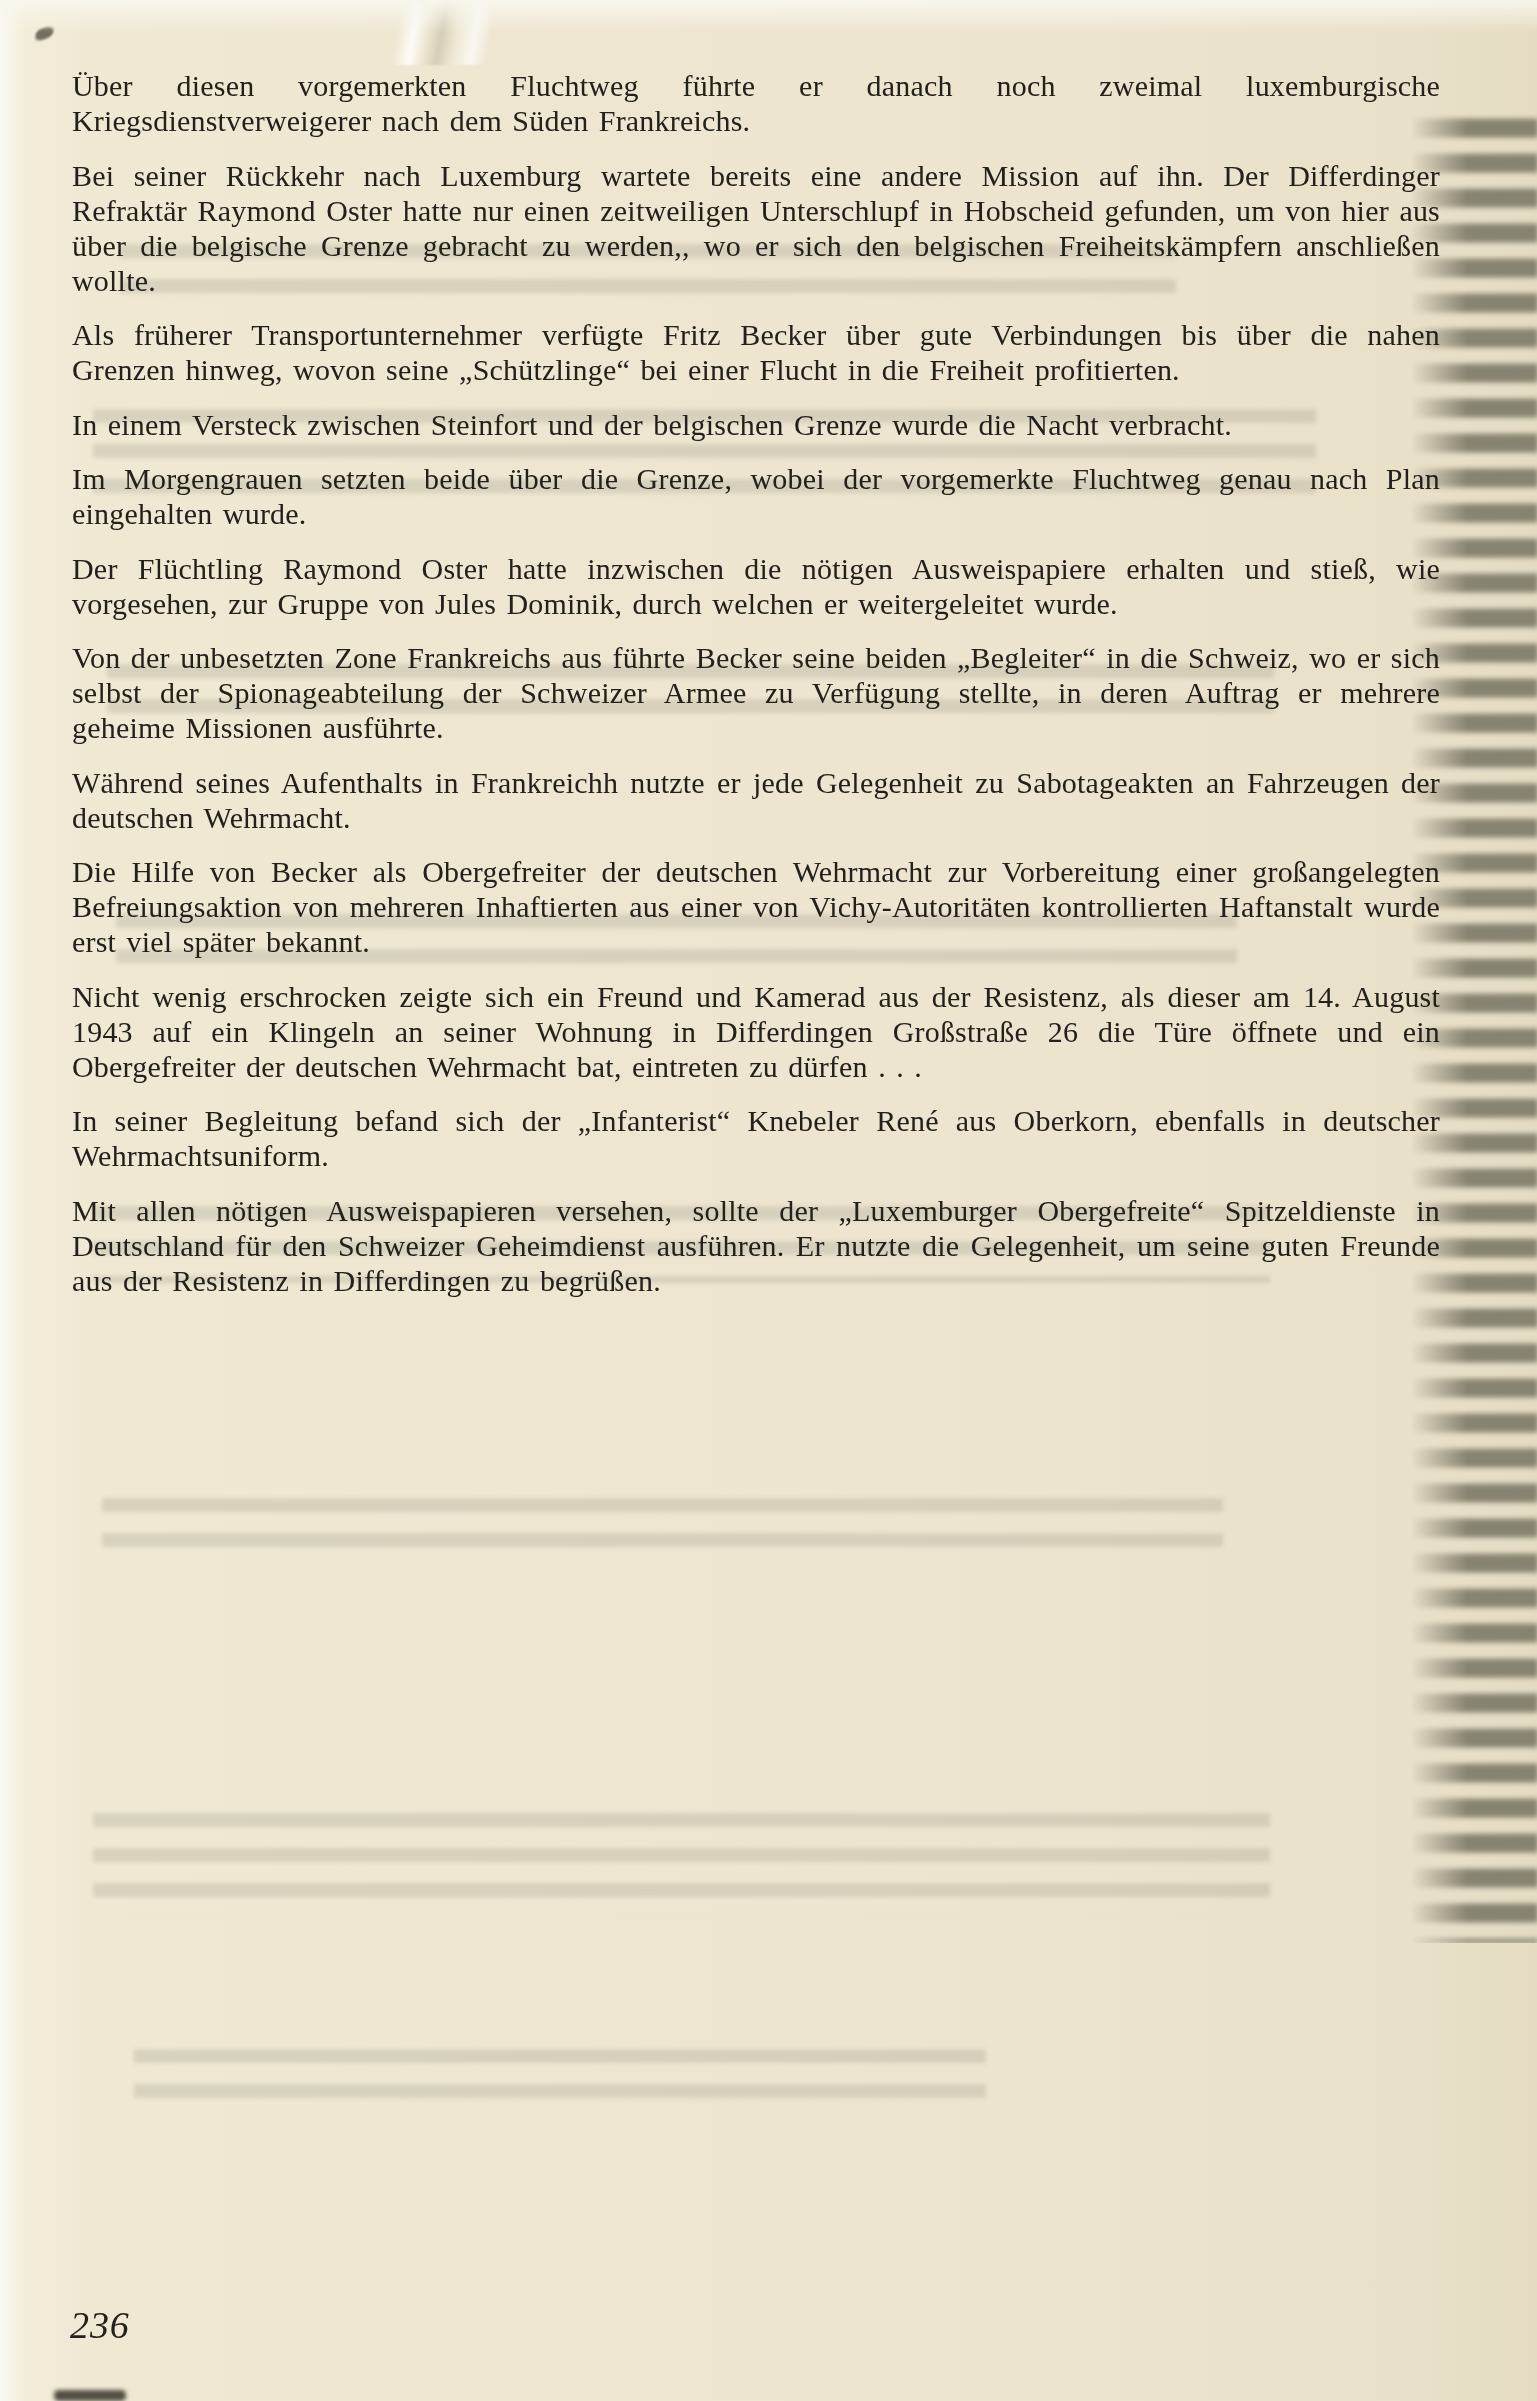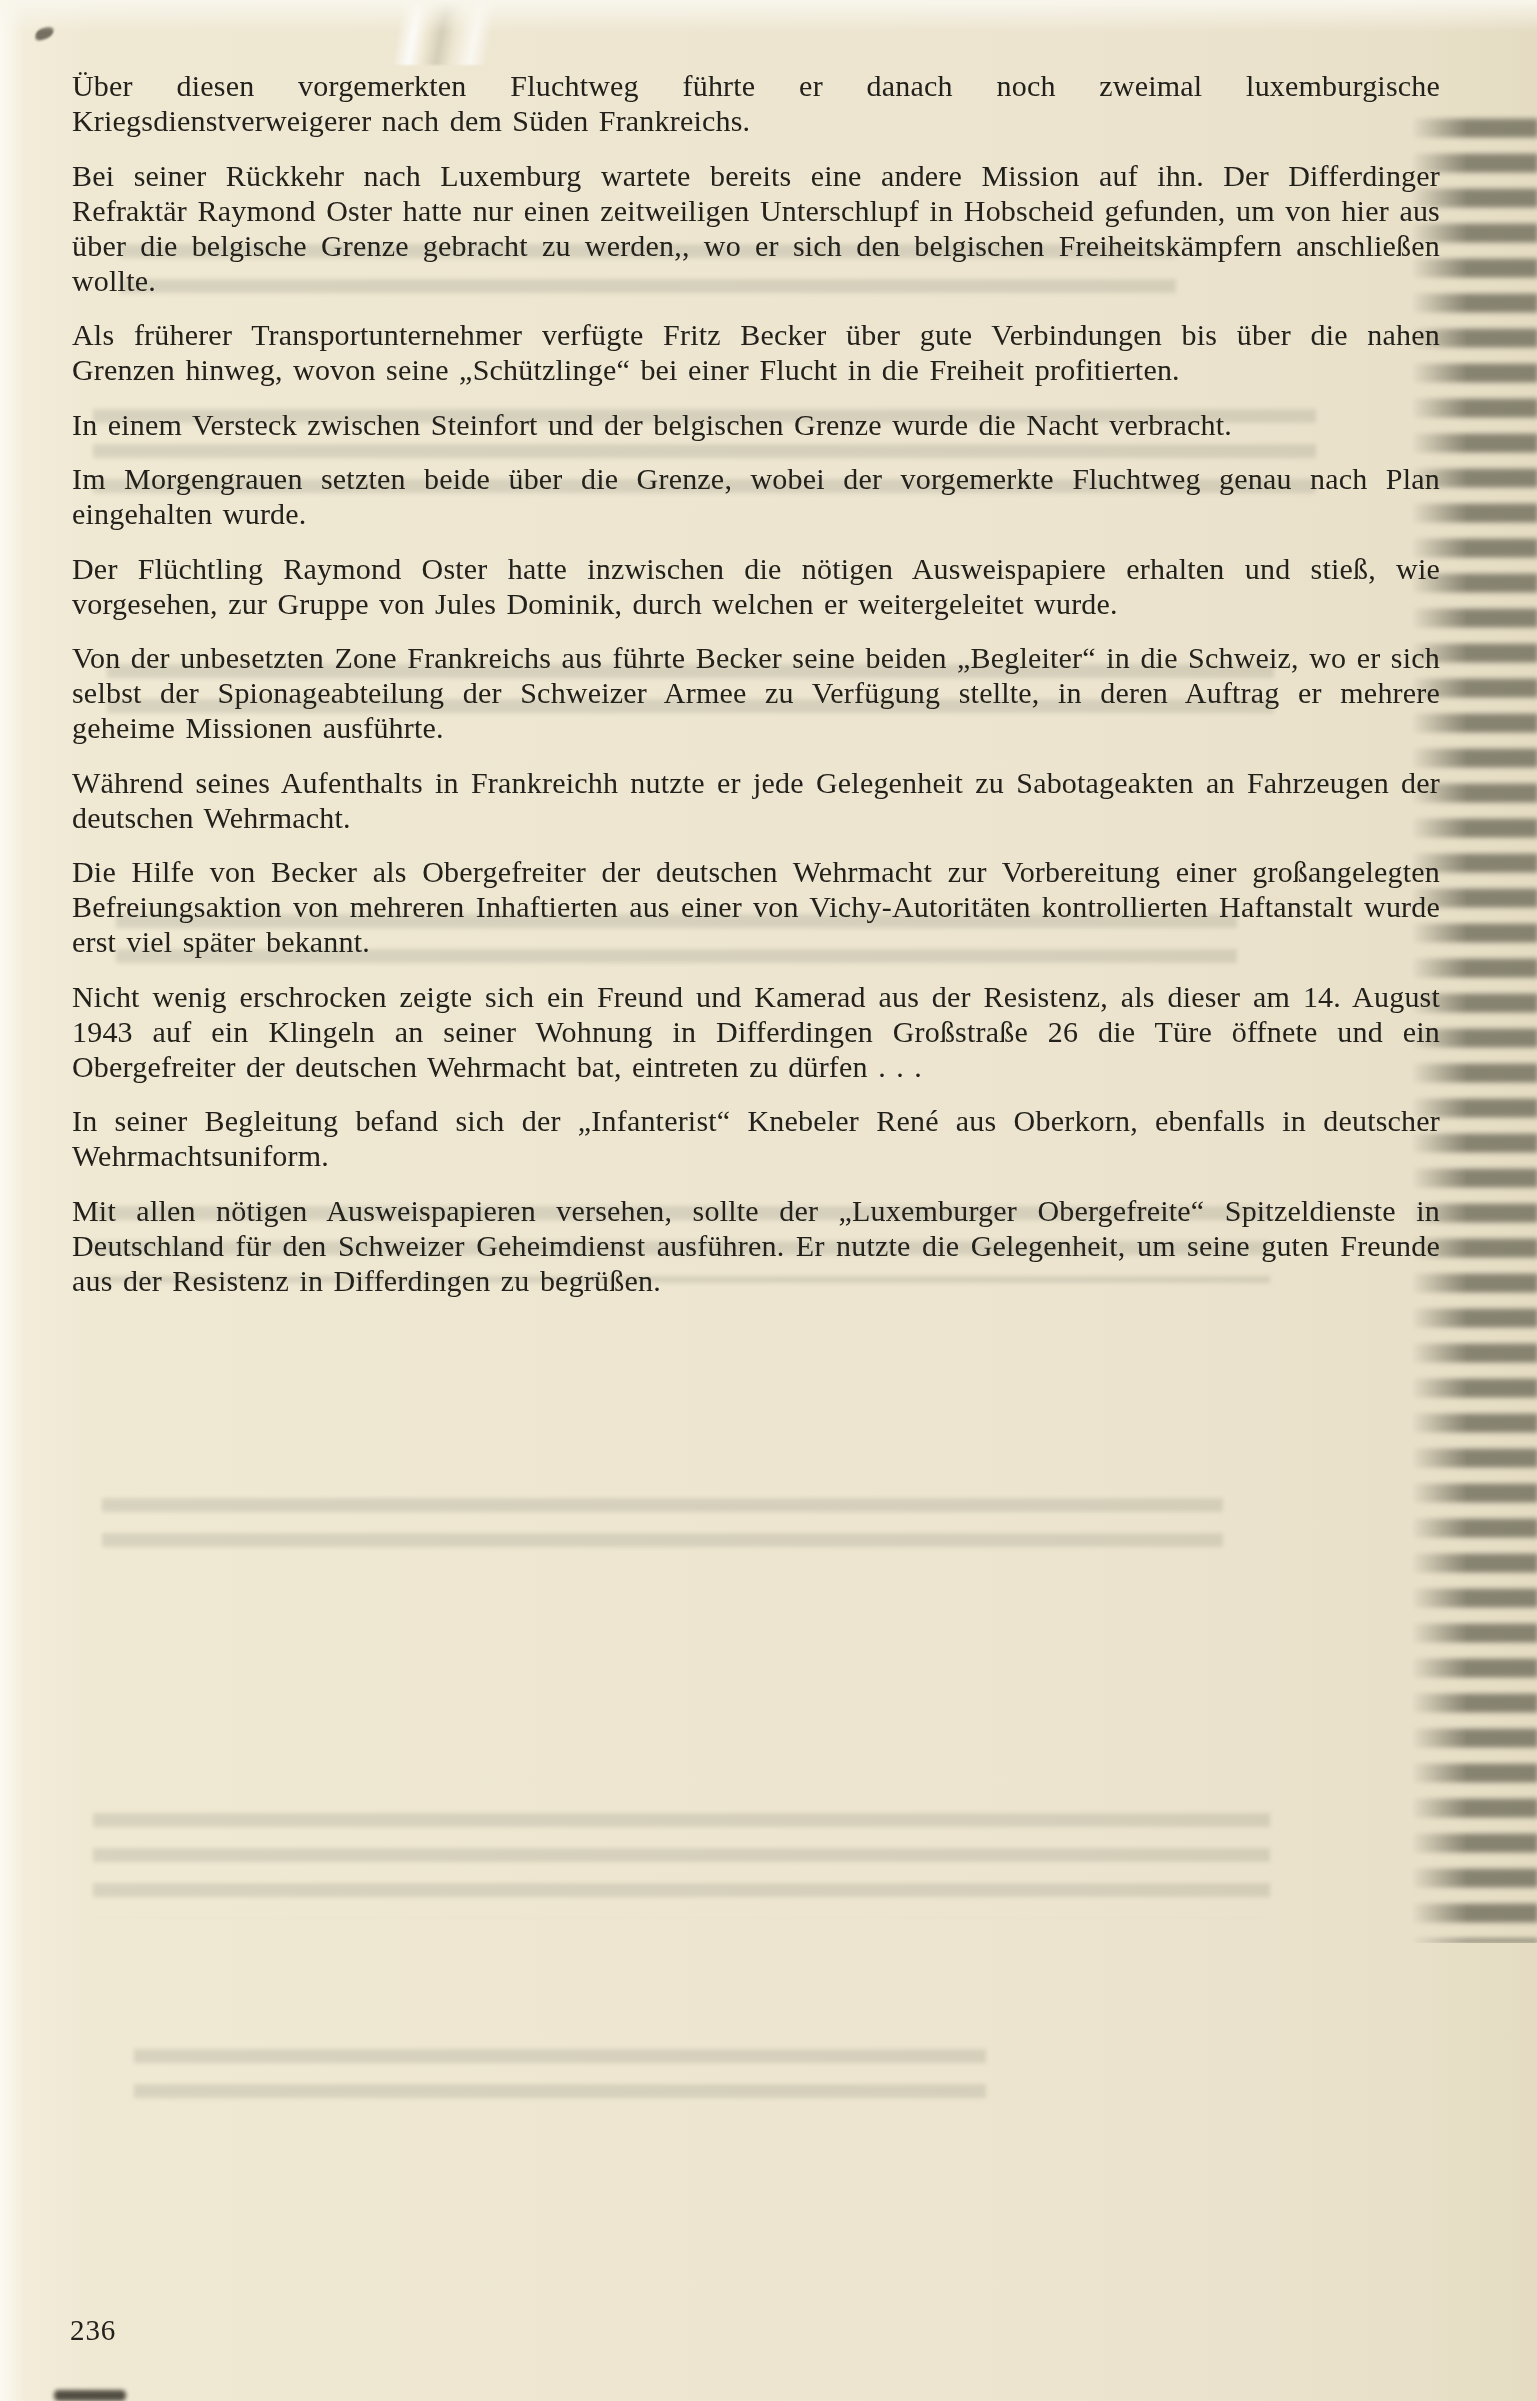--- a/index.html
+++ b/index.html
@@ -102,22 +102,23 @@
     -webkit-hyphens: auto;
   }
   .text-block p {
     margin: 0 0 19.5px 0;
   }
   .page-number {
     position: absolute;
     left: 70px;
     bottom: 54px;
     z-index: 2;
-    font-size: 29px;
+    font-size: 38px;
     letter-spacing: 0.9px;
+    font-style: italic;
   }
 </style>
 </head>
 <body>
 
 <div class="page">
 
   <div class="bleed-patch bp1"></div>
   <div class="bleed-patch bp2"></div>
   <div class="bleed-patch bp3"></div>

